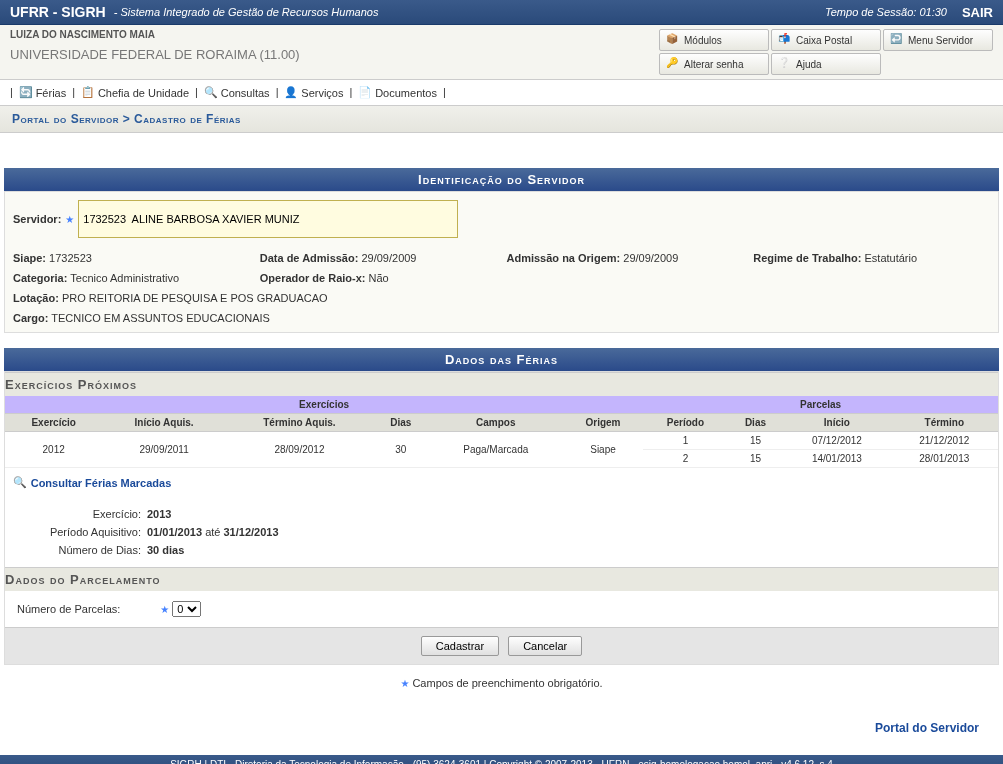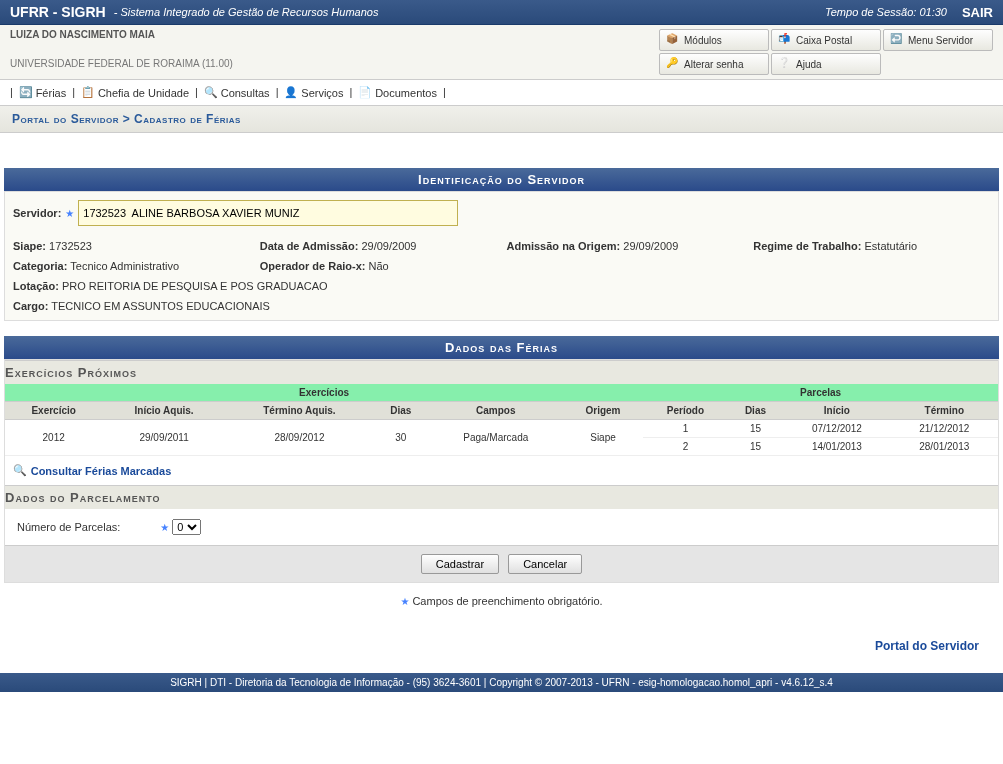--- a/index.html
+++ b/index.html
@@ -5,40 +5,40 @@
 * { box-sizing: border-box; margin: 0; padding: 0; }
 body { font-family: Verdana, Arial, sans-serif; font-size: 11px; background: #fff; color: #333; }
 .header-bar { background: linear-gradient(#3a5a8a, #2a4a7a); color: #fff; padding: 4px 10px; display: flex; align-items: center; border-bottom: 1px solid #1a3a6a; }
 .header-title { font-size: 14px; font-weight: bold; }
 .header-sub { font-size: 11px; margin-left: 8px; font-style: italic; }
 .header-right { margin-left: auto; display: flex; align-items: center; gap: 15px; font-style: italic; }
 .sair { font-weight: bold; font-size: 13px; cursor: pointer; font-style: normal; }
 .user-row { display: flex; padding: 4px 10px; background: #f5f5f0; border-bottom: 1px solid #ccc; }
 .user-left { flex: 1; }
 .user-name { font-weight: bold; color: #555; font-size: 10px; }
-.user-inst { color: #777; font-size: 10px; margin-top: 18px; }
+.user-inst { color: #777; font-size: 13px; margin-top: 7px; }
 .user-btns { display: grid; grid-template-columns: repeat(3, 110px); gap: 2px; }
 .user-btn { background: linear-gradient(#fefefe, #e8e8e0); border: 1px solid #bbb; border-radius: 2px; padding: 3px 6px; font-size: 10px; display: flex; align-items: center; gap: 4px; cursor: pointer; color: #333; }
 .menu-bar { padding: 6px 10px; background: #fff; color: #333; font-size: 11px; }
 .menu-bar a { color: #333; text-decoration: none; }
 .menu-item { display: inline-flex; align-items: center; gap: 3px; margin: 0 3px; }
 .breadcrumb { background: linear-gradient(#f0f0eb, #e5e5de); padding: 6px 12px; color: #2a5a9a; font-weight: bold; font-size: 12px; font-variant: small-caps; letter-spacing: 0.5px; border-top: 1px solid #ccc; border-bottom: 1px solid #ccc; }
 .content { padding: 0 4px; }
 .section-header { background: linear-gradient(#4a6a9a, #2a4a8a); color: #fff; text-align: center; padding: 4px; font-variant: small-caps; font-weight: bold; font-size: 13px; letter-spacing: 1px; margin-top: 35px; }
 .section-body { background: #fafaf5; padding: 6px 8px; border: 1px solid #ddd; }
 .field-row { display: flex; align-items: center; gap: 4px; padding: 2px 0; margin-bottom: 10px; }
 .label-b { font-weight: bold; }
 .star { color: #4682ff; font-size: 10px; }
-.yellow-input { background: #fffce0; border: 1px solid #c0b050; padding: 6px 4px; font-size: 11px; width: 380px; }
+.yellow-input { background: #fffce0; border: 1px solid #c0b050; padding: 12px 4px; font-size: 11px; width: 380px; }
 .info-grid { display: grid; grid-template-columns: 1fr 1fr 1fr 1fr; gap: 4px 10px; }
 .info-item { padding: 2px 0; }
 .sub-header { background: #e8e8e0; padding: 4px 0; font-variant: small-caps; font-weight: bold; color: #555; font-size: 13px; letter-spacing: 1px; border-top: 1px solid #ccc; }
 table.data { width: 100%; border-collapse: collapse; font-size: 10px; }
 table.data th { background: #e0e0d8; padding: 3px 5px; text-align: center; border-bottom: 1px solid #ccc; font-weight: bold; }
-table.data th.group { background: #86efac; text-align: center; }
+table.data th.group { background: #c4b5fd; text-align: center; }
 table.data td { padding: 3px 5px; text-align: center; border-bottom: 1px solid #eee; }
 .link-row { padding: 8px; display: flex; align-items: center; gap: 4px; }
 .link-row a { color: #1a4a9a; font-weight: bold; text-decoration: none; }
 .exercise-data { padding: 8px 12px; }
 .ex-row { display: flex; padding: 3px 0; }
 .ex-label { width: 130px; text-align: right; padding-right: 6px; }
 .parcel-row { display: flex; align-items: center; padding: 10px 12px; gap: 40px; }
 .btn-row { text-align: center; padding: 8px; background: #e5e5e5; border-top: 1px solid #ccc; }
 .form-btn { padding: 3px 14px; font-size: 11px; background: linear-gradient(#fefefe, #e0e0e0); border: 1px solid #999; border-radius: 2px; cursor: pointer; margin: 0 3px; }
 .note { text-align: center; padding: 12px; font-size: 11px; }
@@ -176,20 +176,34 @@
           <td>14/01/2013</td>
           <td>28/01/2013</td>
         </tr>
       </tbody>
     </table>
     <div class="link-row">
       <span>🔍</span>
       <a href="#">Consultar Férias Marcadas</a>
     </div>
 
+    <div class="exercise-data">
+      <div class="ex-row">
+          <div class="ex-label">Exercício:</div>
+          <div class="label-b">2013</div>
+        </div>
+      <div class="ex-row">
+          <div class="ex-label">Período Aquisitivo:</div>
+          <div><span class="label-b">01/01/2013</span> <span>até</span> <span class="label-b">31/12/2013</span></div>
+        </div>
+      <div class="ex-row">
+          <div class="ex-label">Número de Dias:</div>
+          <div class="label-b">30 dias</div>
+        </div>
+    </div>
 
     <div class="sub-header">Dados do Parcelamento</div>
     <div class="parcel-row">
       <span>Número de Parcelas:</span>
       <span><span class="star">★</span>
       <select><option>0</option></select></span>
     </div>
 
     <div class="btn-row">
       <button class="form-btn">Cadastrar</button>

